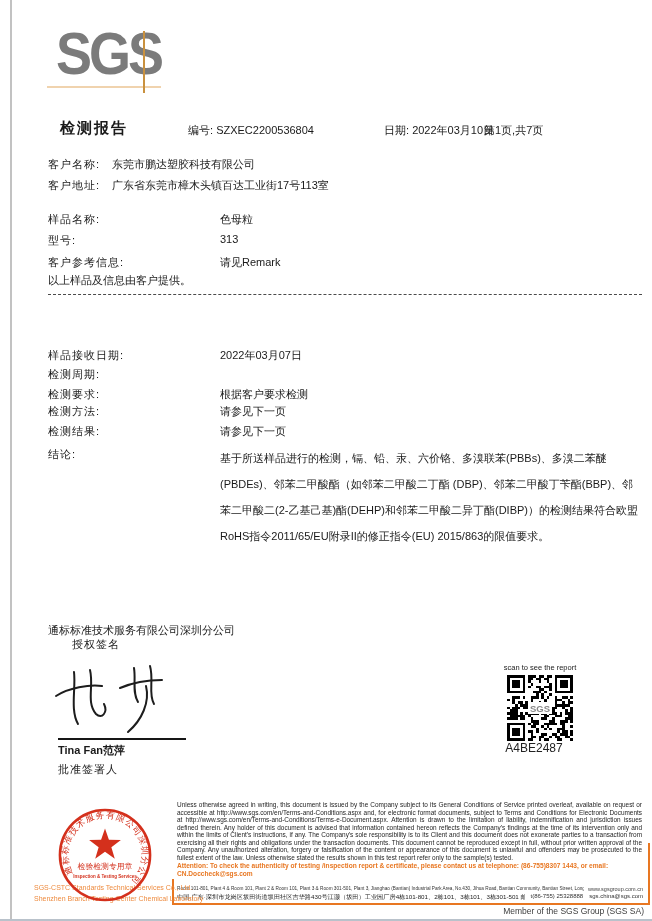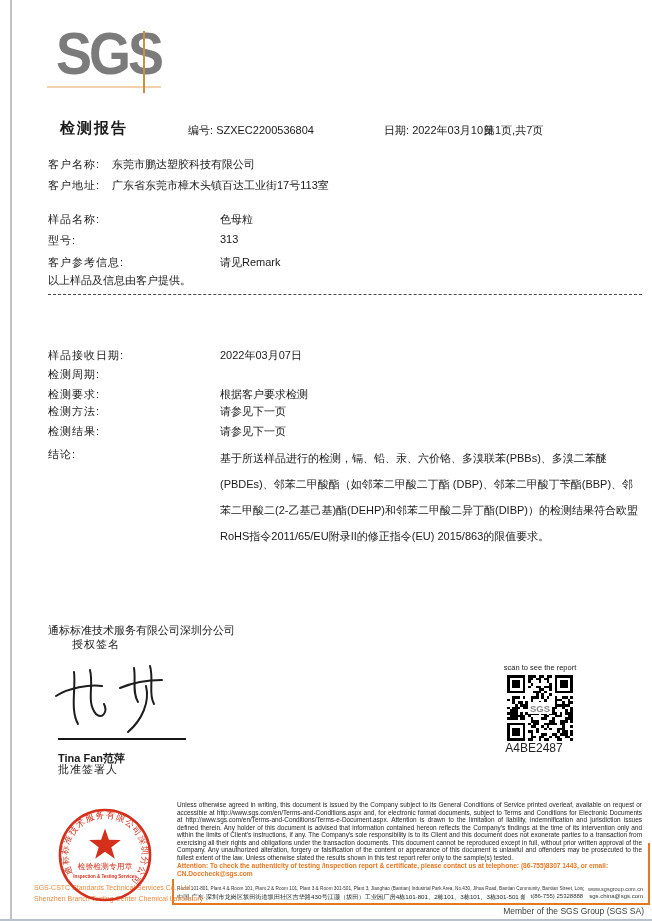--- a/index.html
+++ b/index.html
@@ -26,21 +26,21 @@
   .row .lbl{position:absolute;left:0;top:0;letter-spacing:1px;}
   .row .val-near{position:absolute;left:64px;top:0;}
   .row .val-far{position:absolute;left:172px;top:0;}
   .divider{left:48px;top:294px;width:594px;height:0;border-top:1.5px dashed #4a4a4a;}
   .conclusion-text{left:220px;top:445px;width:424px;font-size:11px;line-height:26px;}
   
   .sig-company{left:48px;top:623px;font-size:11px;}
   .sig-auth{left:48px;top:637px;font-size:11px;letter-spacing:1px;margin-left:24px;}
   .sig-svg{left:50px;top:658px;}
   .sig-line{left:58px;top:738px;width:128px;height:2px;background:#161616;}
-  .sig-name{left:58px;top:743px;font-size:11px;font-weight:bold;margin-top:8px;}
+  .sig-name{left:58px;top:743px;font-size:11px;font-weight:bold;}
   .sig-role{left:58px;top:762px;font-size:11px;letter-spacing:1px;}
   
   .qr-caption{left:498px;top:663px;width:84px;text-align:center;font-size:7.5px;color:#222;}
   .qr-box{left:507px;top:675px;width:66px;height:66px;}
   .qr-code-text{left:492px;top:741px;width:84px;text-align:center;font-size:12px;color:#222;}
   
   .legal-block{left:177px;top:801px;width:465px;}
   .legal{font-size:6.45px;line-height:7.55px;text-align:justify;color:#242424;margin:0;}
   .attention{font-size:6.6px;line-height:7.8px;color:#e87722;font-weight:bold;margin:1px 0 0 0;}
   .addr1{left:177px;top:886px;width:466px;display:flex;justify-content:space-between;align-items:flex-start;}

